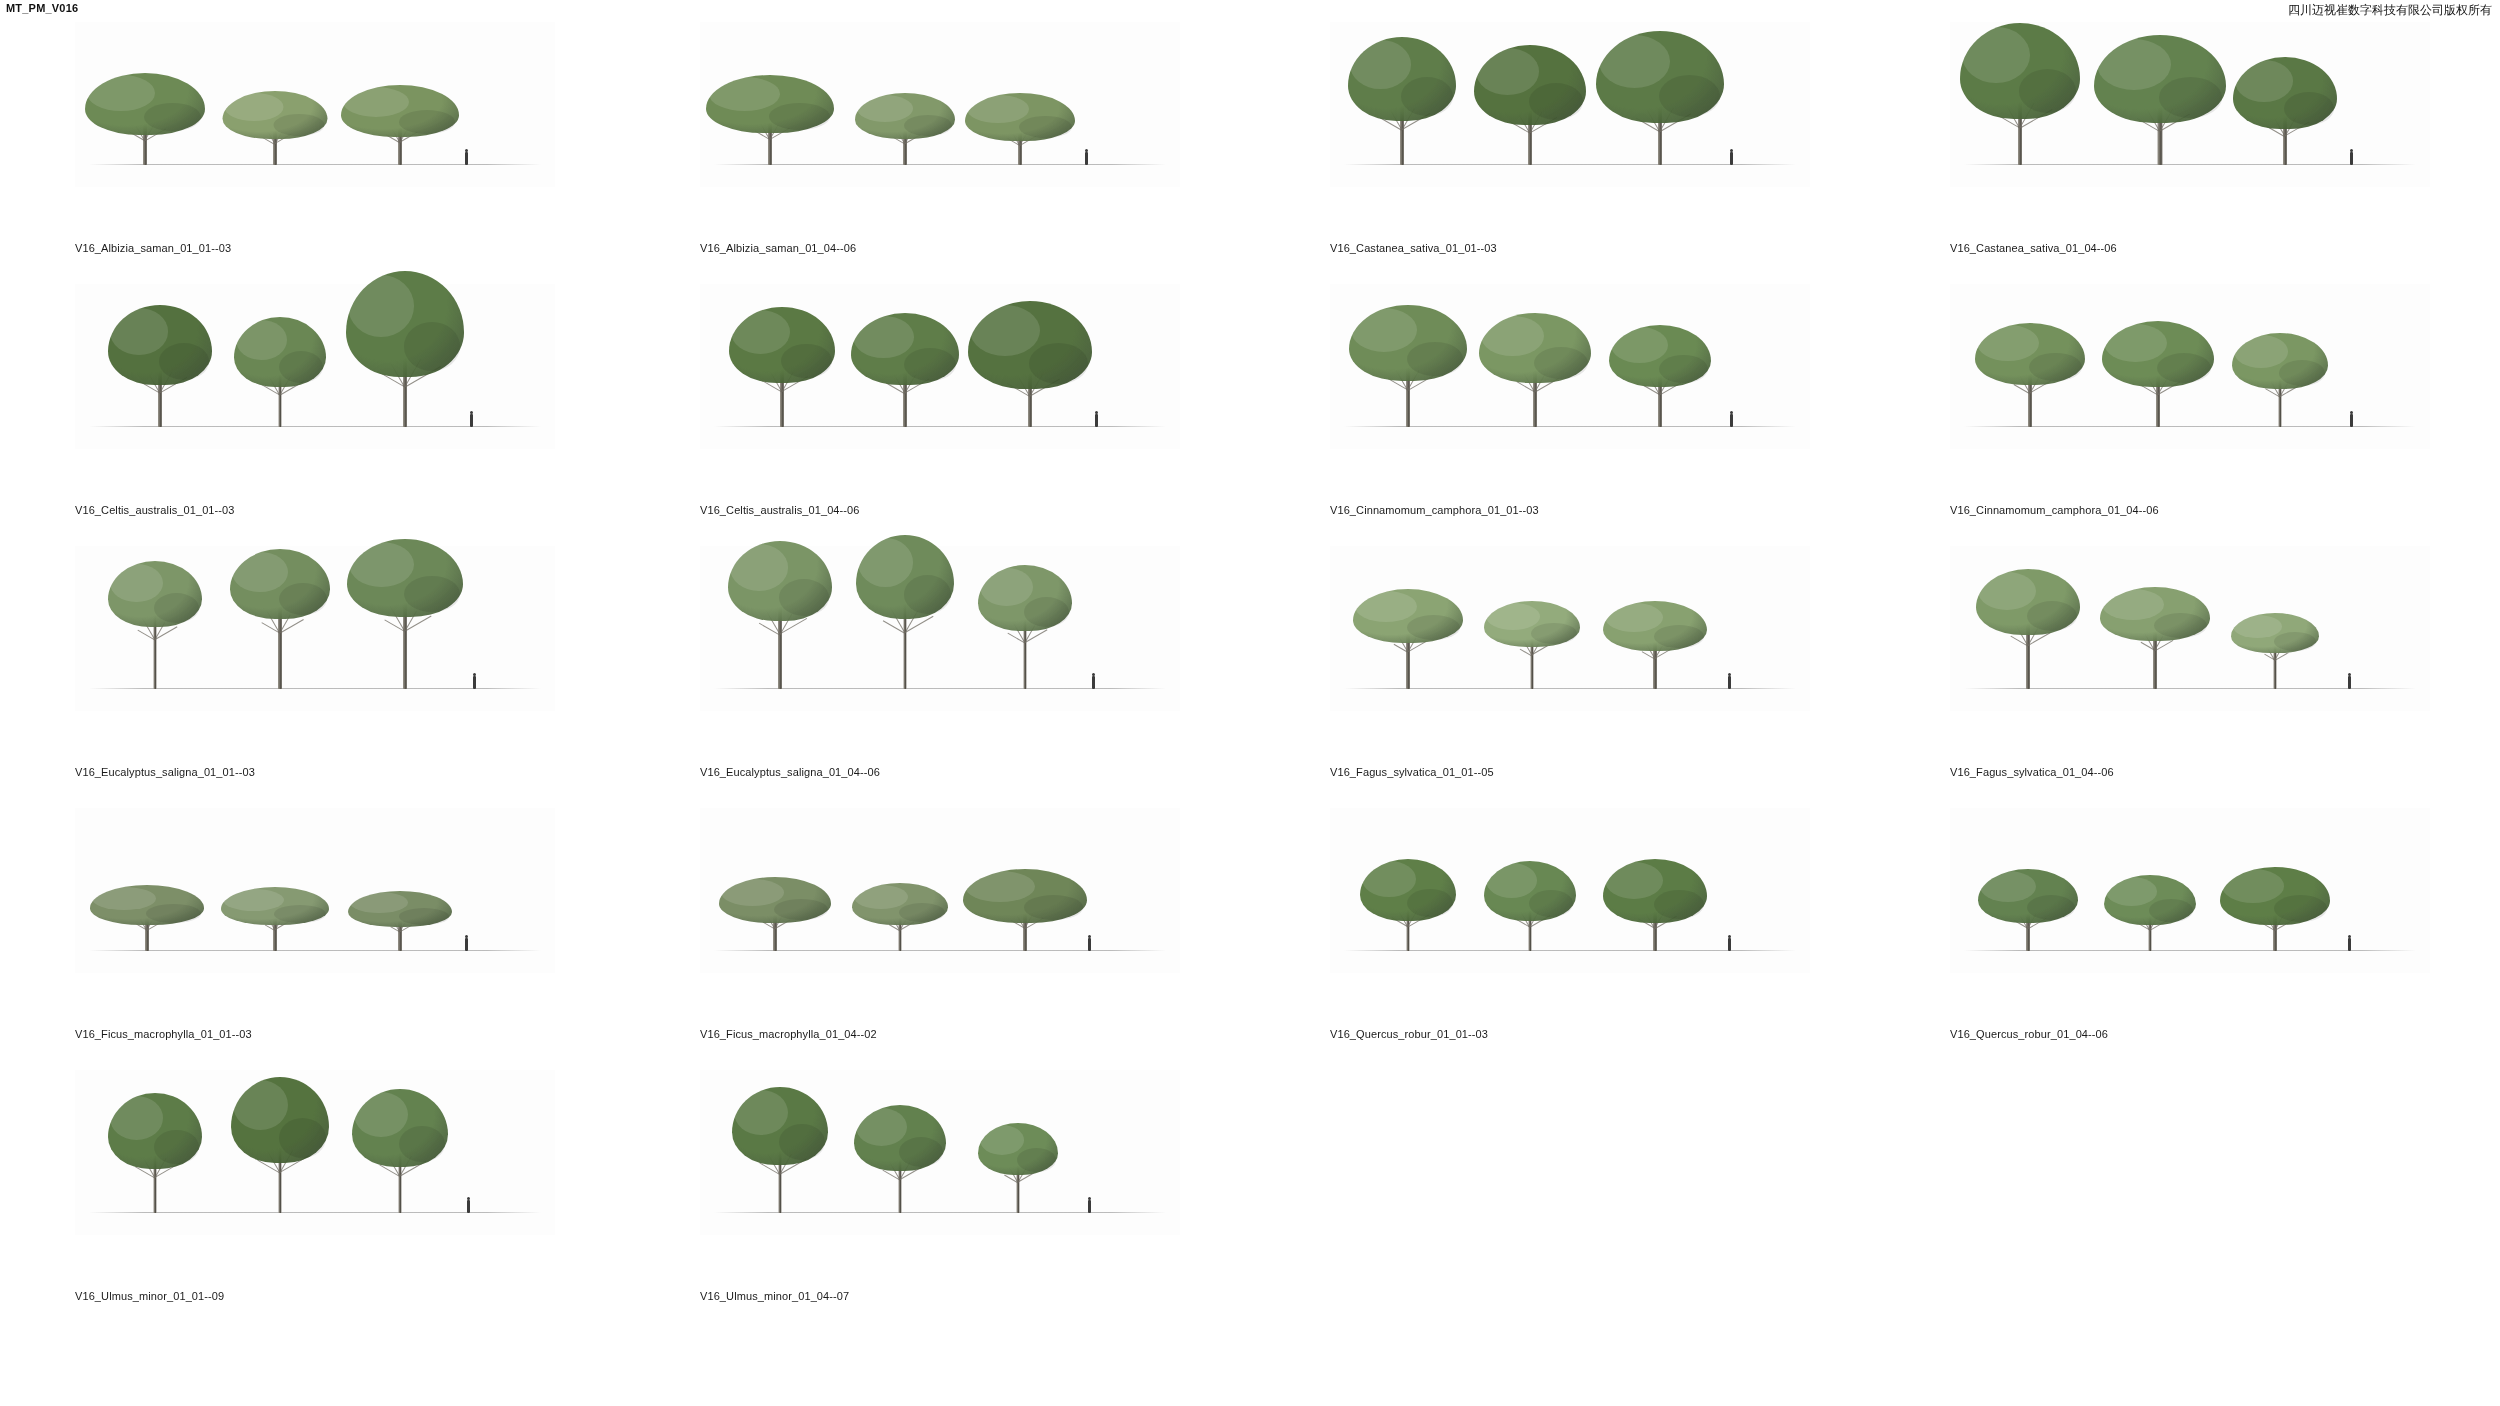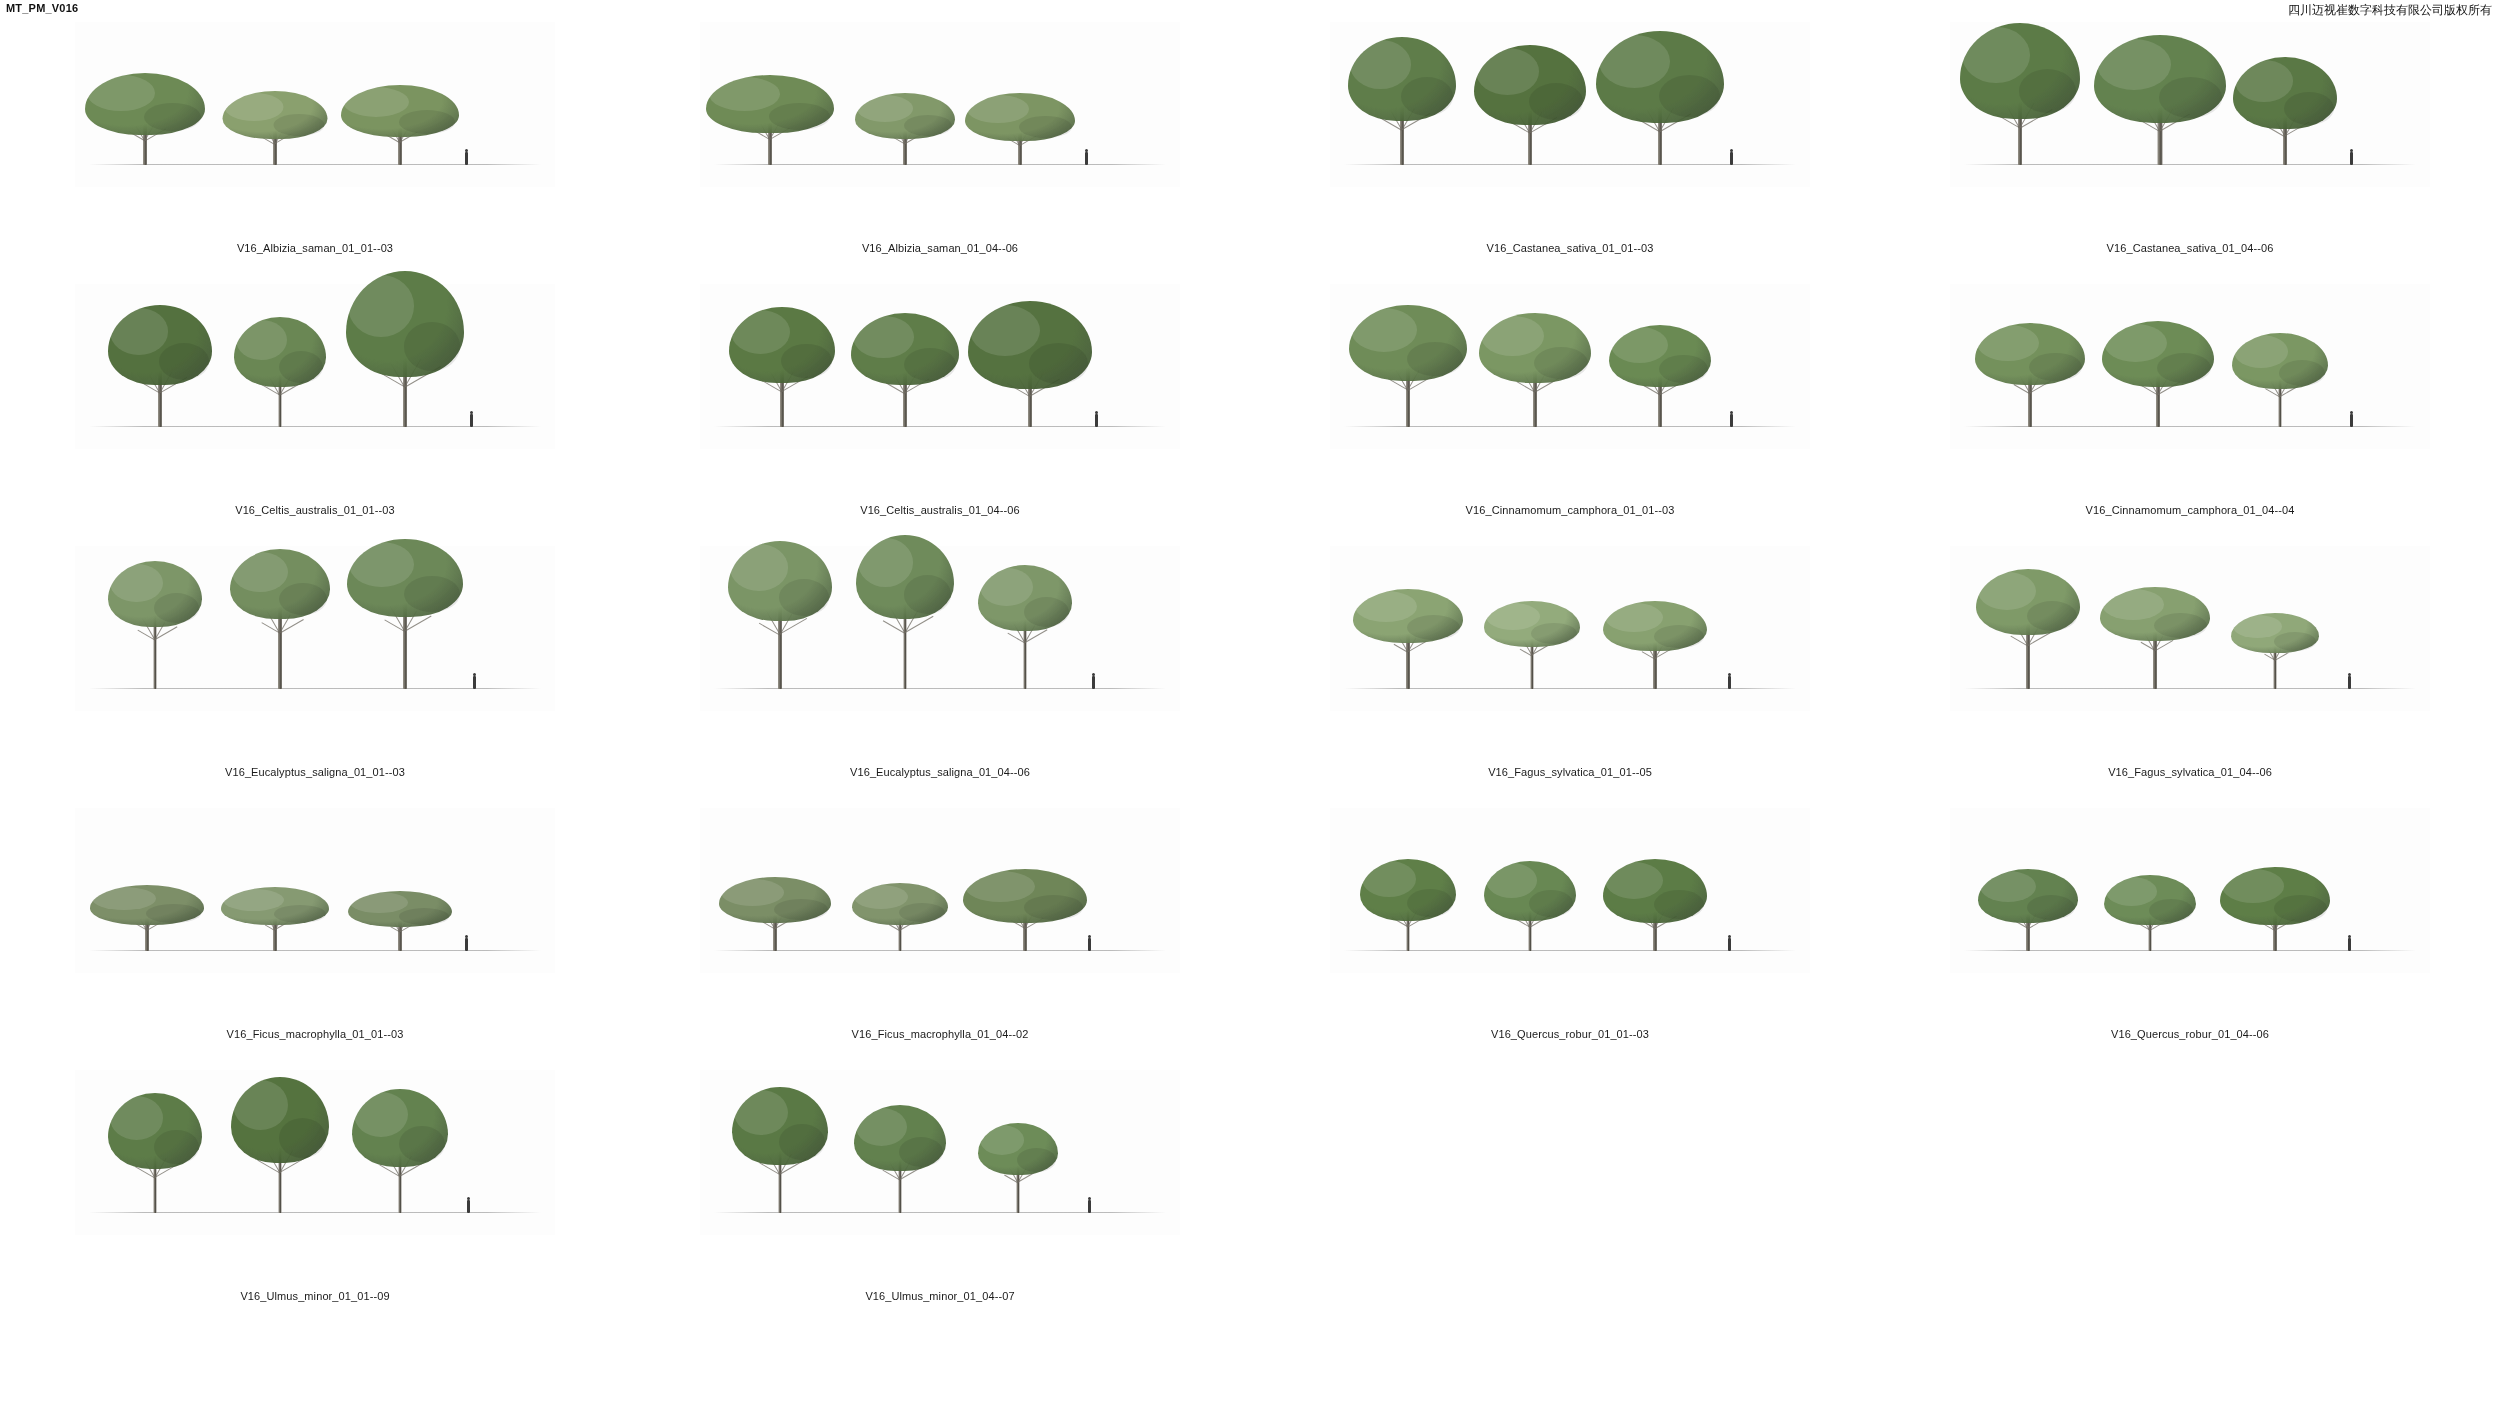--- a/index.html
+++ b/index.html
@@ -130,21 +130,20 @@
     width: 3px;
     height: 3px;
     background: #3b3b3b;
     border-radius: 50%;
   }
   .caption {
     position: absolute;
     bottom: 0;
     left: 0;
     width: 100%;
-    text-align: center;
     font-size: 11px;
     color: #1a1a1a;
     letter-spacing: 0.1px;
   }
 </style>
 </head>
 <body>
 
 <div class="header">
   <div class="header-left">MT_PM_V016</div>
@@ -415,21 +414,21 @@
           <div class="trunk" style="width: 3px; height: 63.2px;"></div>
           <div class="branch" style="width: 1.4px; height: 16.8px; left: 50%; bottom: 30.4px; transform: translateX(-50%) rotate(-60deg); opacity: 0.75;"></div>
           <div class="branch" style="width: 1.4px; height: 21.84px; left: 50%; bottom: 30.4px; transform: translateX(-50%) rotate(-30deg); opacity: 0.75;"></div>
           <div class="branch" style="width: 1.4px; height: 26.88px; left: 50%; bottom: 30.4px; transform: translateX(-50%) rotate(0deg); opacity: 0.75;"></div>
           <div class="branch" style="width: 1.4px; height: 16.8px; left: 50%; bottom: 30.4px; transform: translateX(-50%) rotate(30deg); opacity: 0.75;"></div>
           <div class="branch" style="width: 1.4px; height: 21.84px; left: 50%; bottom: 30.4px; transform: translateX(-50%) rotate(60deg); opacity: 0.75;"></div>
           <div class="canopy" style="width: 96px; height: 56px; bottom: 38px; background: radial-gradient(at 35% 30%, rgb(123, 151, 99) 0%, rgb(123, 151, 99) 55%, rgba(40, 60, 30, 0.85) 100%);"></div>
         </div>
         <div class="person" style="left: 400px;"></div>
       </div>
-      <div class="caption">V16_Cinnamomum_camphora_01_04--04</div>
+      <div class="caption">V16_Cinnamomum_camphora_01_04--06</div>
     </div>
     <div class="cell" style="left: 75px; top: 524px; width: 480px; height: 232px;">
       <div class="scene">
         <div class="ground"></div>
         <div class="tree" style="left: 33px; width: 94px; height: 128px;">
           <div class="trunk" style="width: 3px; height: 91.7px;"></div>
           <div class="branch" style="width: 1.4px; height: 19.8px; left: 50%; bottom: 49.6px; transform: translateX(-50%) rotate(-60deg); opacity: 0.75;"></div>
           <div class="branch" style="width: 1.4px; height: 25.74px; left: 50%; bottom: 49.6px; transform: translateX(-50%) rotate(-30deg); opacity: 0.75;"></div>
           <div class="branch" style="width: 1.4px; height: 31.68px; left: 50%; bottom: 49.6px; transform: translateX(-50%) rotate(0deg); opacity: 0.75;"></div>
           <div class="branch" style="width: 1.4px; height: 19.8px; left: 50%; bottom: 49.6px; transform: translateX(-50%) rotate(30deg); opacity: 0.75;"></div>

